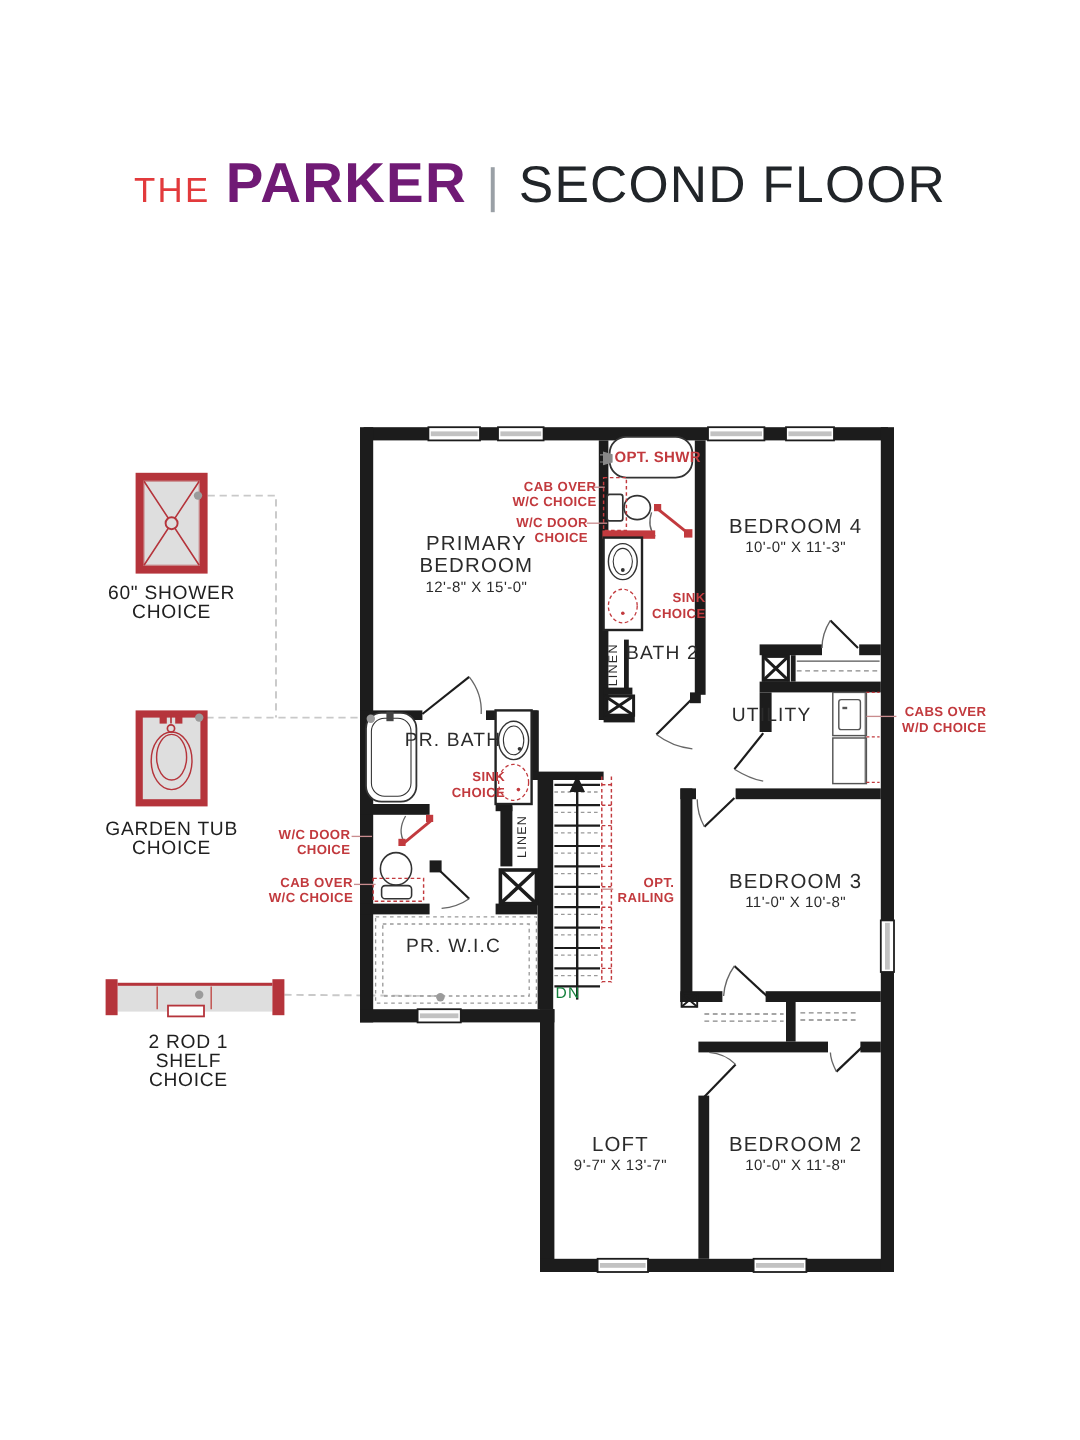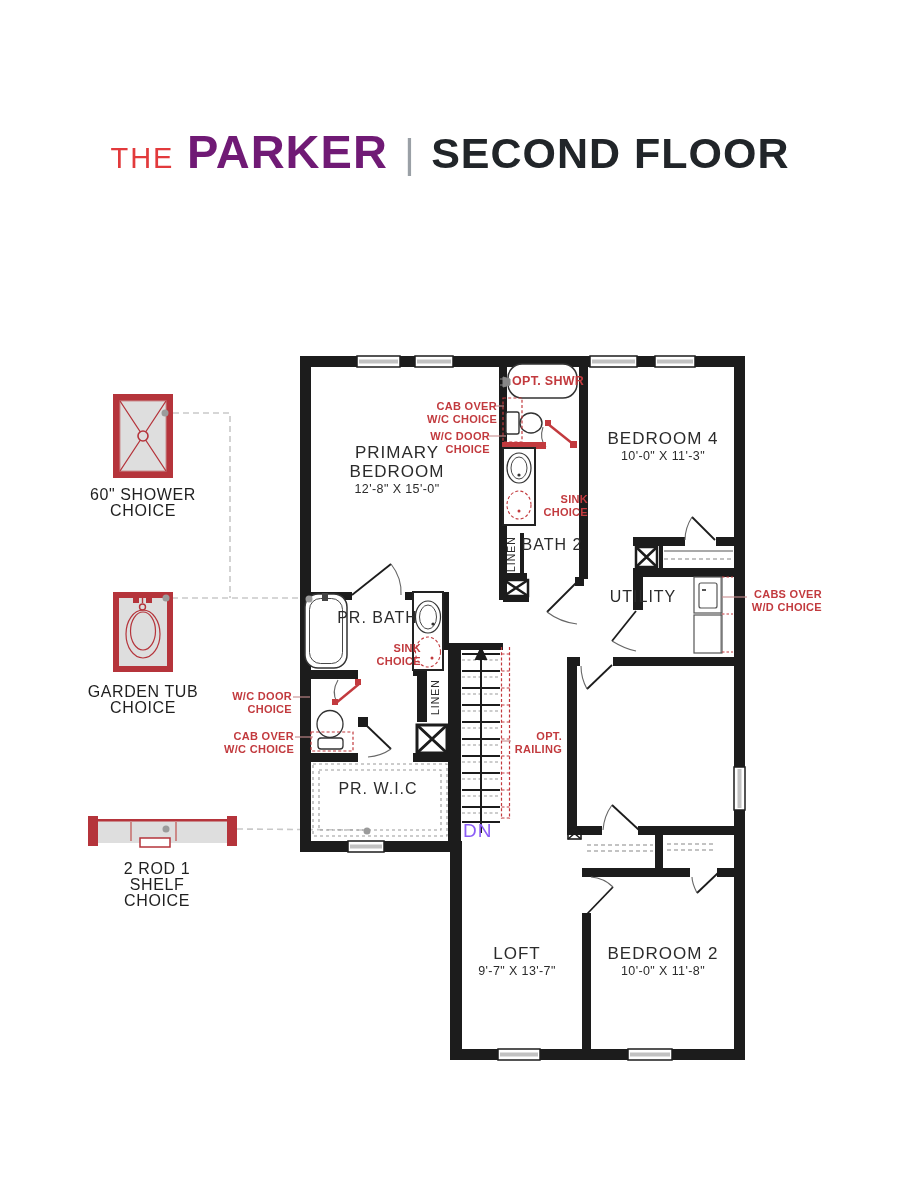--- a/index.html
+++ b/index.html
@@ -4,36 +4,36 @@
 <style>
   html,body{margin:0;padding:0;background:#ffffff;}
   #canvas{position:relative;width:900px;height:1200px;background:#fff;overflow:hidden;
           font-family:"Liberation Sans", sans-serif;}
   .abs{position:absolute;}
   
   #title{left:0;top:124px;width:900px;text-align:center;white-space:nowrap;}
   #title .the{color:#E23A3C;font-size:29px;font-weight:400;letter-spacing:2px;vertical-align:baseline;}
   #title .name{color:#701a75;font-size:47px;font-weight:800;letter-spacing:1px;margin-left:8px;}
   #title .sep{color:#9aa0a6;font-size:40px;font-weight:300;margin:0 12px;}
-  #title .floor{color:#212529;font-size:43px;font-weight:700;letter-spacing:1px;}
+  #title .floor{color:#212529;font-size:43px;font-weight:400;letter-spacing:1px;}
   
   .room-label{color:#2b2b2b;text-align:center;letter-spacing:1px;}
   .room-name{font-size:17px;line-height:19px;}
   .room-name.sm{font-size:16px;}
   .room-dims{font-size:12.5px;line-height:16px;letter-spacing:0.4px;}
   .nowrap{white-space:nowrap;}
   
   .callout{color:#C23A3E;font-size:11px;font-weight:600;line-height:12.5px;
            letter-spacing:0.3px;text-align:right;}
   .callout.lg{font-size:12.5px;line-height:14px;}
   
   .legend-label{color:#1f1f1f;font-size:16px;line-height:16px;text-align:center;letter-spacing:0.6px;}
   .vert{transform:rotate(-90deg);transform-origin:center center;}
   .linen{color:#2b2b2b;font-size:10.5px;letter-spacing:1px;text-align:center;width:46px;}
-  .dn{color:#8b5cf6;font-size:19px;letter-spacing:1px;}
+  .dn{color:#15803d;font-size:13px;letter-spacing:1px;}
 </style>
 </head>
 <body>
 
 <div id="canvas">
 
   <div class="abs" id="title">
     <span class="the">THE</span>
     <span class="name">PARKER</span>
     <span class="sep">|</span>
@@ -341,20 +341,24 @@
 
   <div class="abs room-label nowrap" style="left:327px;top:443px;width:140px">
     <div class="room-name">PRIMARY</div>
     <div class="room-name">BEDROOM</div>
     <div class="room-dims">12'-8" X 15'-0"</div>
   </div>
   <div class="abs room-label nowrap" style="left:593px;top:429px;width:140px">
     <div class="room-name">BEDROOM 4</div>
     <div class="room-dims">10'-0" X 11'-3"</div>
   </div>
+  <div class="abs room-label nowrap" style="left:593px;top:725px;width:140px">
+    <div class="room-name">BEDROOM 3</div>
+    <div class="room-dims">11'-0" X 10'-8"</div>
+  </div>
   <div class="abs room-label nowrap" style="left:593px;top:944px;width:140px">
     <div class="room-name">BEDROOM 2</div>
     <div class="room-dims">10'-0" X 11'-8"</div>
   </div>
   <div class="abs room-label nowrap" style="left:447px;top:944px;width:140px">
     <div class="room-name">LOFT</div>
     <div class="room-dims">9'-7" X 13'-7"</div>
   </div>
   <div class="abs room-label nowrap" style="left:330px;top:608px;width:95px">
     <div class="room-name sm">PR. BATH</div>

